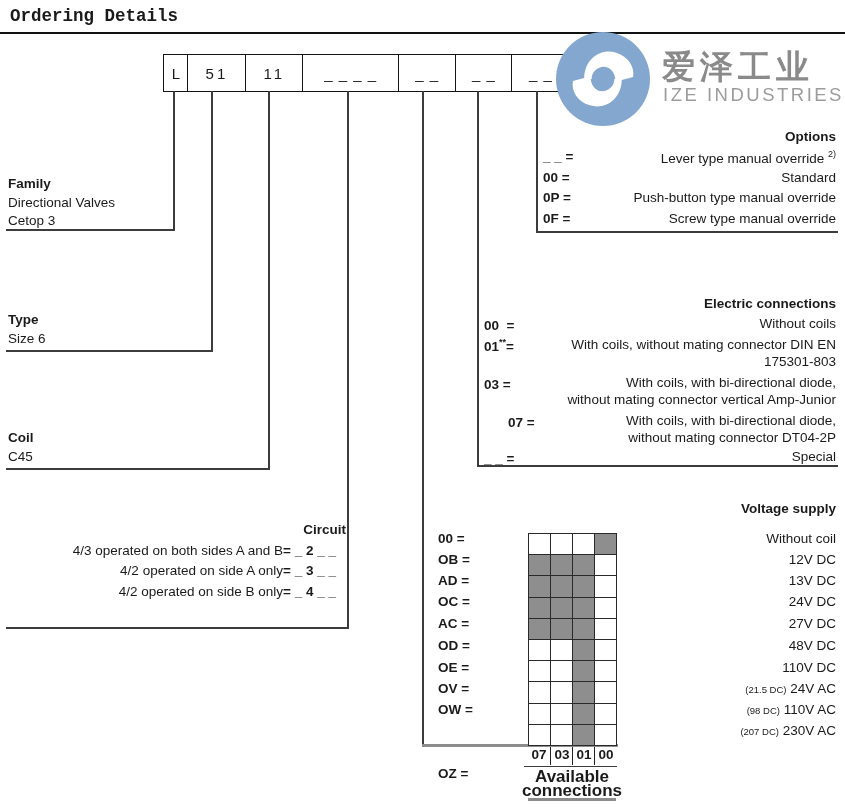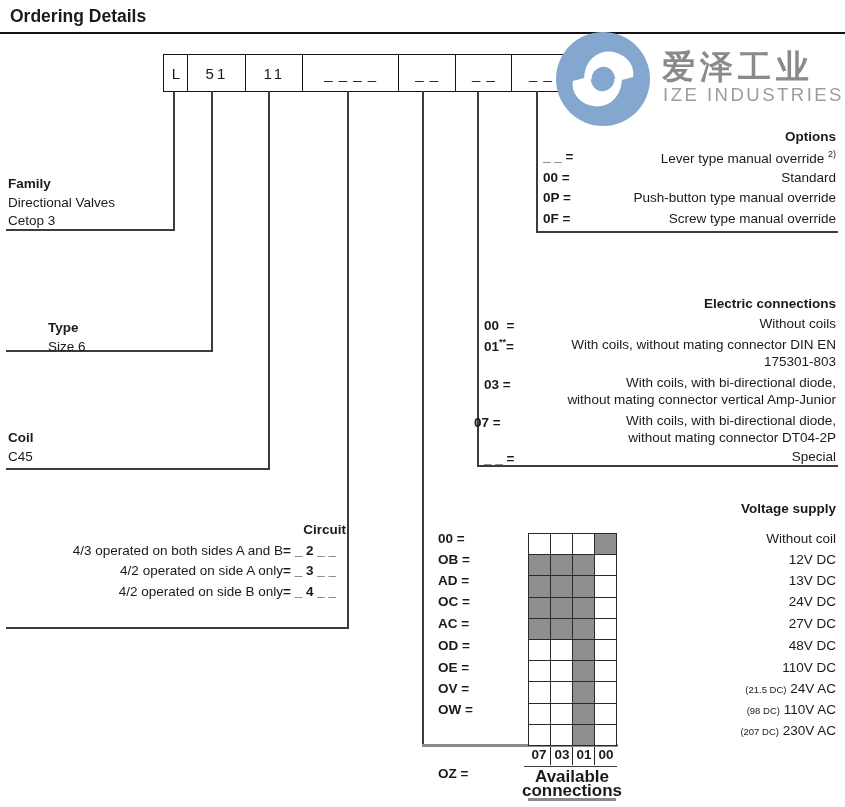--- a/index.html
+++ b/index.html
@@ -42,21 +42,21 @@
   .vcode{font-weight:bold;white-space:pre;}
   .footer-avail{position:absolute;left:519px;top:770px;width:106px;text-align:center;
                 font-size:17px;font-weight:bold;line-height:14px;}
   .gray-bar{position:absolute;background:#8c8c8c;}
 </style>
 </head>
 <body>
 
 <div id="page">
 
-  <div class="abs page-title" style="left:10px;top:6px;">Ordering Details</div>
+  <div class="abs page-title" style="left:10px;top:6px;font-family:Liberation Mono, monospace;">Ordering Details</div>
   <div class="title-rule"></div>
 
   <div class="code-row">
     <div class="code-box" style="width:24px;letter-spacing:0;">L</div>
     <div class="code-box" style="width:57px;">51</div>
     <div class="code-box" style="width:57px;">11</div>
     <div class="code-box" style="width:95px;letter-spacing:1px;">_ _ _ _</div>
     <div class="code-box" style="width:57px;letter-spacing:1px;">_ _</div>
     <div class="code-box" style="width:56px;letter-spacing:1px;">_ _</div>
     <div class="code-box" style="width:57px;letter-spacing:1px;">_ _</div>
@@ -85,21 +85,21 @@
   <div class="hline" style="left:536px;top:231px;width:302px;"></div>
   <div class="hline" style="left:477px;top:465px;width:361px;"></div>
   <div class="gray-bar" style="left:422px;top:744px;width:196px;height:2.6px;"></div>
 
   <div class="abs blk" style="left:8px;top:175px;">
     <div class="b">Family</div>
     <div>Directional Valves</div>
     <div>Cetop 3</div>
   </div>
 
-  <div class="abs blk" style="left:8px;top:319px;margin-left:40px;">
+  <div class="abs blk" style="left:8px;top:311px;">
     <div class="b">Type</div>
     <div>Size 6</div>
   </div>
 
   <div class="abs blk" style="left:8px;top:429px;">
     <div class="b">Coil</div>
     <div>C45</div>
   </div>
 
   <div class="abs" style="left:8px;top:520px;line-height:20.5px;text-align:right;">
@@ -130,21 +130,21 @@
 
   <div class="abs sec-title right-col" style="top:296px;">Electric connections</div>
   <span class="abs code" style="left:484px;top:316px;"><span>00</span><sup></sup><span>  =</span></span>
   <span class="abs right-col" style="top:316px;">Without coils</span>
   <span class="abs code" style="left:484px;top:337px;"><span>01</span><sup>**</sup><span>=</span></span>
   <span class="abs right-col" style="top:337px;">With coils, without mating connector DIN EN</span>
   <span class="abs right-col" style="top:354px;">175301-803</span>
   <span class="abs code" style="left:484px;top:375px;"><span>03</span><sup></sup><span> =</span></span>
   <span class="abs right-col" style="top:375px;">With coils, with bi-directional diode,</span>
   <span class="abs right-col" style="top:392px;">without mating connector vertical Amp-Junior</span>
-  <span class="abs code" style="left:474px;top:413px;"><span>07</span><sup></sup><span> =</span></span>
+  <span class="abs code" style="left:508px;top:413px;"><span>07</span><sup></sup><span> =</span></span>
   <span class="abs right-col" style="top:413px;">With coils, with bi-directional diode,</span>
   <span class="abs right-col" style="top:430px;">without mating connector DT04-2P</span>
   <span class="abs code" style="left:484px;top:449px;"><span>_ _</span><sup></sup><span> =</span></span>
   <span class="abs right-col" style="top:449px;">Special</span>
 
   <div class="abs sec-title right-col" style="top:501px;">Voltage supply</div>
 
   <span class="abs vcode" style="left:438px;top:531px;">00 =</span>
   <span class="abs right-col" style="top:531px;"><span class="vnote"></span> <span>Without coil</span></span>
   <span class="abs vcode" style="left:438px;top:552px;">OB =</span>

